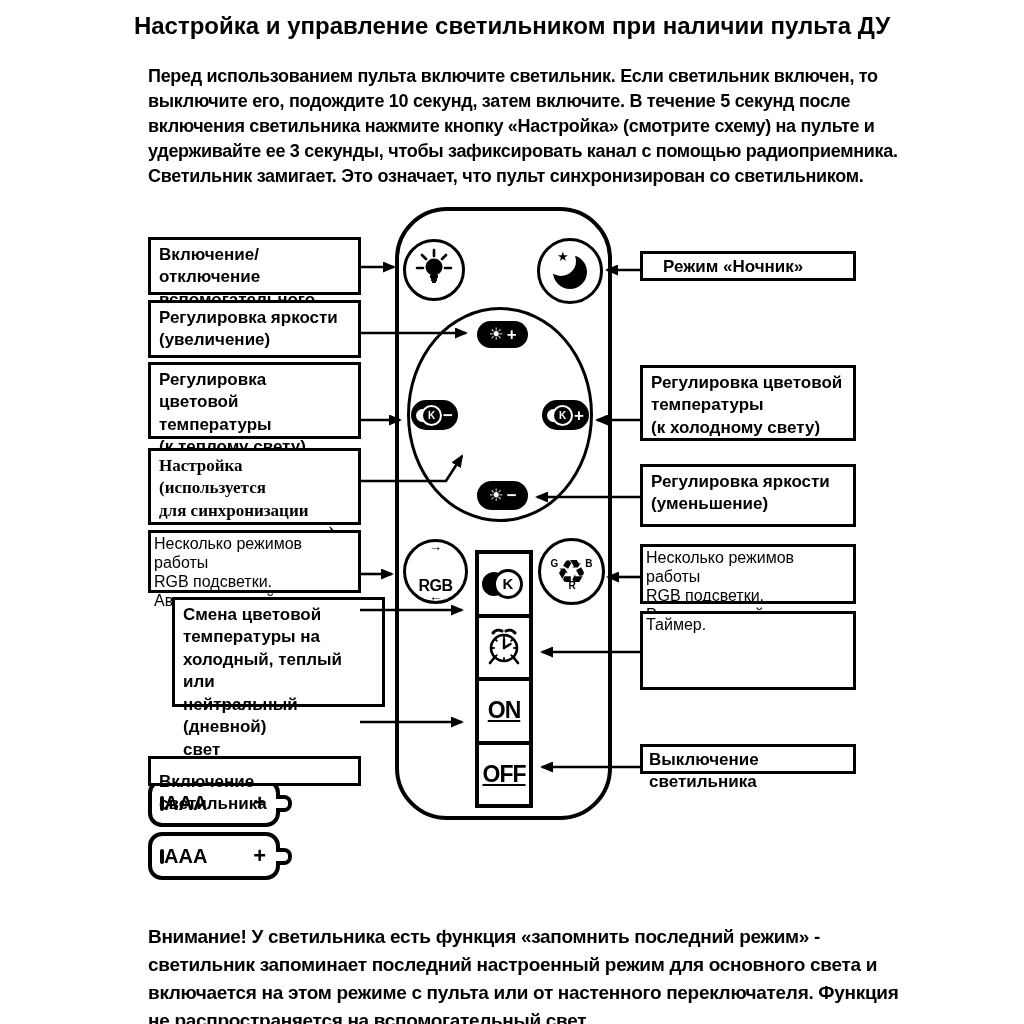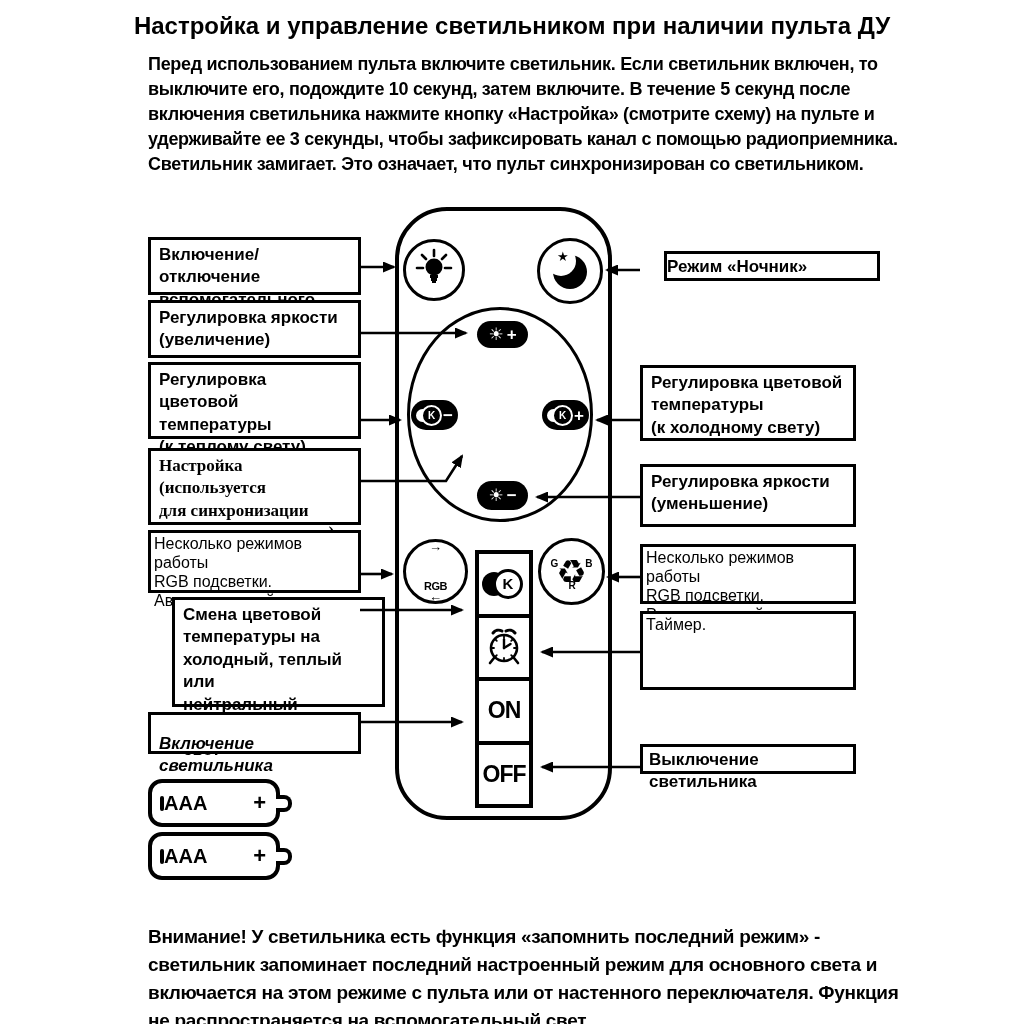--- a/index.html
+++ b/index.html
@@ -2,38 +2,38 @@
 <html><head>
 <meta charset="utf-8">
 <style>
   html,body{margin:0;padding:0;background:#fff;}
   .page{position:relative;width:1024px;height:1024px;background:#fff;overflow:hidden;
         font-family:"Liberation Sans",sans-serif;color:#000;}
   .abs{position:absolute;}
 
   .title{left:512px;top:12px;transform:translateX(-50%);white-space:nowrap;
          font-size:24px;font-weight:bold;}
-  .intro{left:148px;top:52px;width:768px;font-size:18px;font-weight:bold;
+  .intro{left:148px;top:64px;width:768px;font-size:18px;font-weight:bold;
          line-height:25px;letter-spacing:-0.3px;}
 
   
   .callout{border:3px solid #000;background:#fff;box-sizing:border-box;
            font-size:17px;font-weight:bold;line-height:1.32;padding:4px 8px;
            white-space:pre-line;z-index:2;}
   .callout.light{font-weight:normal;font-size:16px;line-height:1.18;padding:2px 3px;}
   .lb{left:148px;width:213px;}
   .rb{left:640px;width:216px;}
   .lb1{top:237px;height:58px;}
   .lb2{top:300px;height:58px;}
   .lb3{top:362px;height:77px;}
   .lb4{top:448px;height:77px;font-family:Liberation Serif, serif;}
   .lb5{top:530px;height:63px;}
   .lb6{top:597px;height:110px;margin-left:24px;}
-  .lb7{top:712px;height:29px;padding:18px 8px;font-style:italic;}
-  .rb1{top:251px;height:30px;padding:2px 0;margin-left:24px;}
+  .lb7{top:756px;height:29px;padding:12px 8px;}
+  .rb1{top:251px;height:30px;padding:2px 20px;}
   .rb2{top:365px;height:76px;}
   .rb3{top:464px;height:63px;}
   .rb4{top:544px;height:60px;}
   .rb5{top:611px;height:79px;padding:3px 10px;}
   .rb6{top:744px;height:30px;padding:2px 6px;}
 
   
   .remote{left:395px;top:207px;width:217px;height:613px;border:4px solid #000;
           border-radius:52px;box-sizing:border-box;background:#fff;z-index:1;}
   .circle-btn{border:3px solid #000;border-radius:50%;background:#fff;z-index:2;
@@ -61,35 +61,35 @@
 
   .moon-shape{position:relative;width:40px;height:40px;}
   .moon-shape .disc{position:absolute;left:3px;top:4px;width:34px;height:34px;
                     border-radius:50%;background:#000;}
   .moon-shape .cut{position:absolute;left:-4px;top:-5px;width:30px;height:30px;
                    border-radius:50%;background:#fff;}
   .moon-shape .star{position:absolute;left:7px;top:-2px;font-size:13px;color:#000;z-index:2;}
 
   .rgb-btn{left:403px;top:539px;width:59px;height:59px;flex-direction:column;line-height:1;}
   .rgb-arrow{font-size:13px;font-weight:bold;line-height:9px;}
-  .rgb-text{font-size:11px;font-weight:bold;letter-spacing:-0.5px;line-height:12px;margin-top:29px;}
+  .rgb-text{font-size:16px;font-weight:bold;letter-spacing:-0.5px;line-height:12px;margin-top:29px;}
   .gbr-btn{left:538px;top:538px;width:61px;height:61px;}
   .gbr-wrap{position:relative;width:44px;height:44px;display:flex;align-items:center;justify-content:center;}
   .gbr-recycle{font-size:34px;line-height:1;}
   .gbr-letter{position:absolute;font-size:10px;font-weight:bold;}
   .gbr-g{left:1px;top:8px;}
   .gbr-b{right:1px;top:8px;}
   .gbr-r{left:19px;bottom:3px;}
 
   .column{left:475px;top:550px;width:58px;height:258px;border:4px solid #000;
           box-sizing:border-box;background:#fff;z-index:2;display:flex;flex-direction:column;}
   .cell{flex:1;display:flex;align-items:center;justify-content:center;
         border-bottom:4px solid #000;}
   .cell:last-child{border-bottom:none;}
-  .cell-label{font-size:23px;font-weight:bold;letter-spacing:-1px;}
+  .cell-label{font-size:23px;font-weight:bold;letter-spacing:-1px;text-decoration:underline;}
   .kt{position:relative;width:44px;height:30px;display:flex;align-items:center;}
   .kt-black{width:24px;height:24px;border-radius:50%;background:#000;margin-right:-13px;}
   .kt-white{width:24px;height:24px;border-radius:50%;background:#fff;border:3px solid #000;
             display:flex;align-items:center;justify-content:center;font-size:15px;
             font-weight:bold;z-index:1;}
 
   
   .battery{left:148px;width:132px;height:48px;border:4px solid #000;border-radius:14px;
            box-sizing:border-box;background:#fff;display:flex;align-items:center;}
   .bat1{top:779px;} .bat2{top:832px;}

